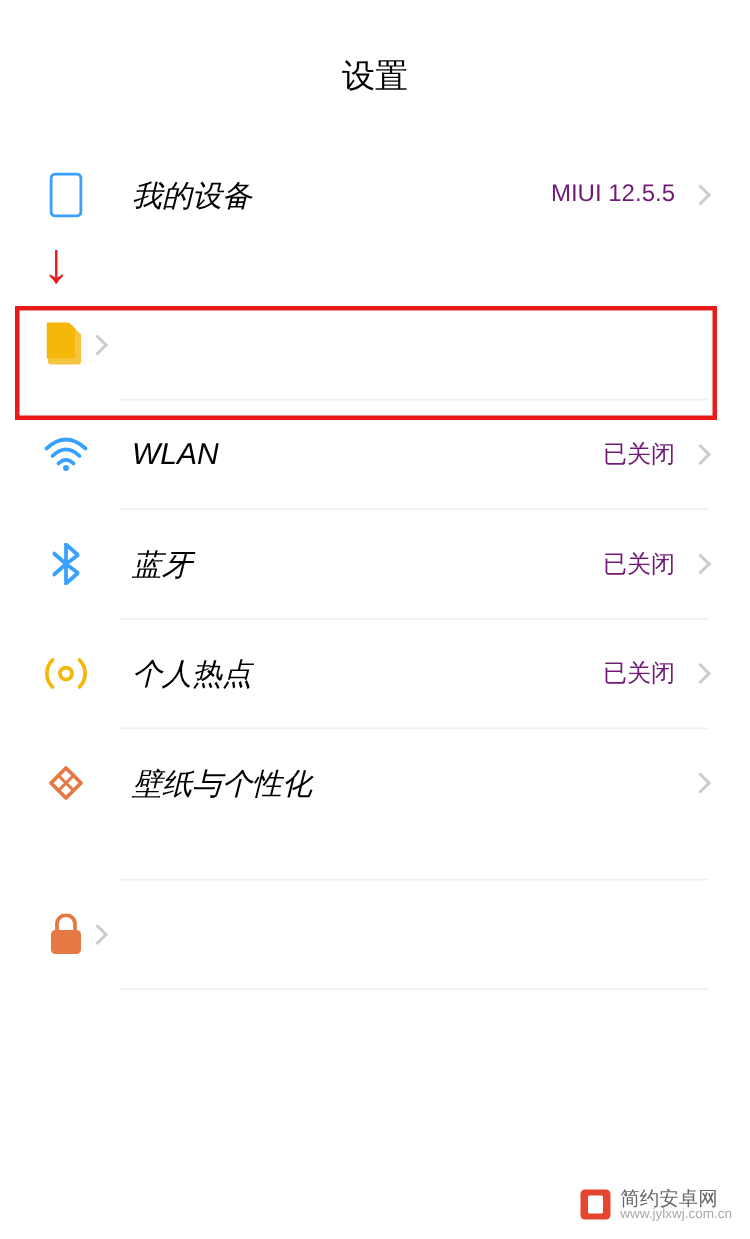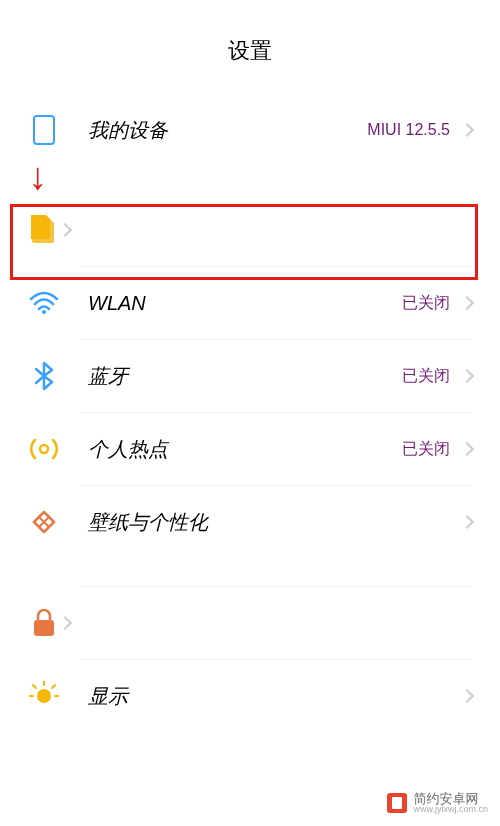--- a/index.html
+++ b/index.html
@@ -223,36 +223,20 @@
       <svg width="24" height="28" viewBox="0 0 24 28">
         <path d="M6 11 V7 a6 6 0 0 1 12 0 v4" stroke="#e67843" stroke-width="2.5" fill="none"></path>
         <rect x="2" y="11" width="20" height="16" rx="3" fill="#e67843"></rect>
       </svg>
     </span>
     <span class="chevron"></span>
   </div>
 
   <div class="divider"></div>
 
-  <div class="item">
-    <span class="icon-wrap">
-      <svg width="30" height="30" viewBox="0 0 30 30">
-        <circle cx="15" cy="15" r="7" fill="#f5b70a"></circle>
-        <g stroke="#f5b70a" stroke-width="2" stroke-linecap="round">
-          <line x1="15" y1="0" x2="15" y2="4"></line>
-          <line x1="26" y1="4" x2="23" y2="7"></line>
-          <line x1="30" y1="15" x2="26" y2="15"></line>
-          <line x1="4" y1="4" x2="7" y2="7"></line>
-          <line x1="0" y1="15" x2="4" y2="15"></line>
-        </g>
-      </svg>
-    </span>
-    <span class="label">显示</span>
-    <span class="chevron"></span>
-  </div>
 
 </div>
 
 <div class="arrow-indicator">↓</div>
 <div class="highlight-box"></div>
 
 <div class="watermark">
   <div class="wm-badge">
       <div class="wm-badge-inner"></div>
     </div>

